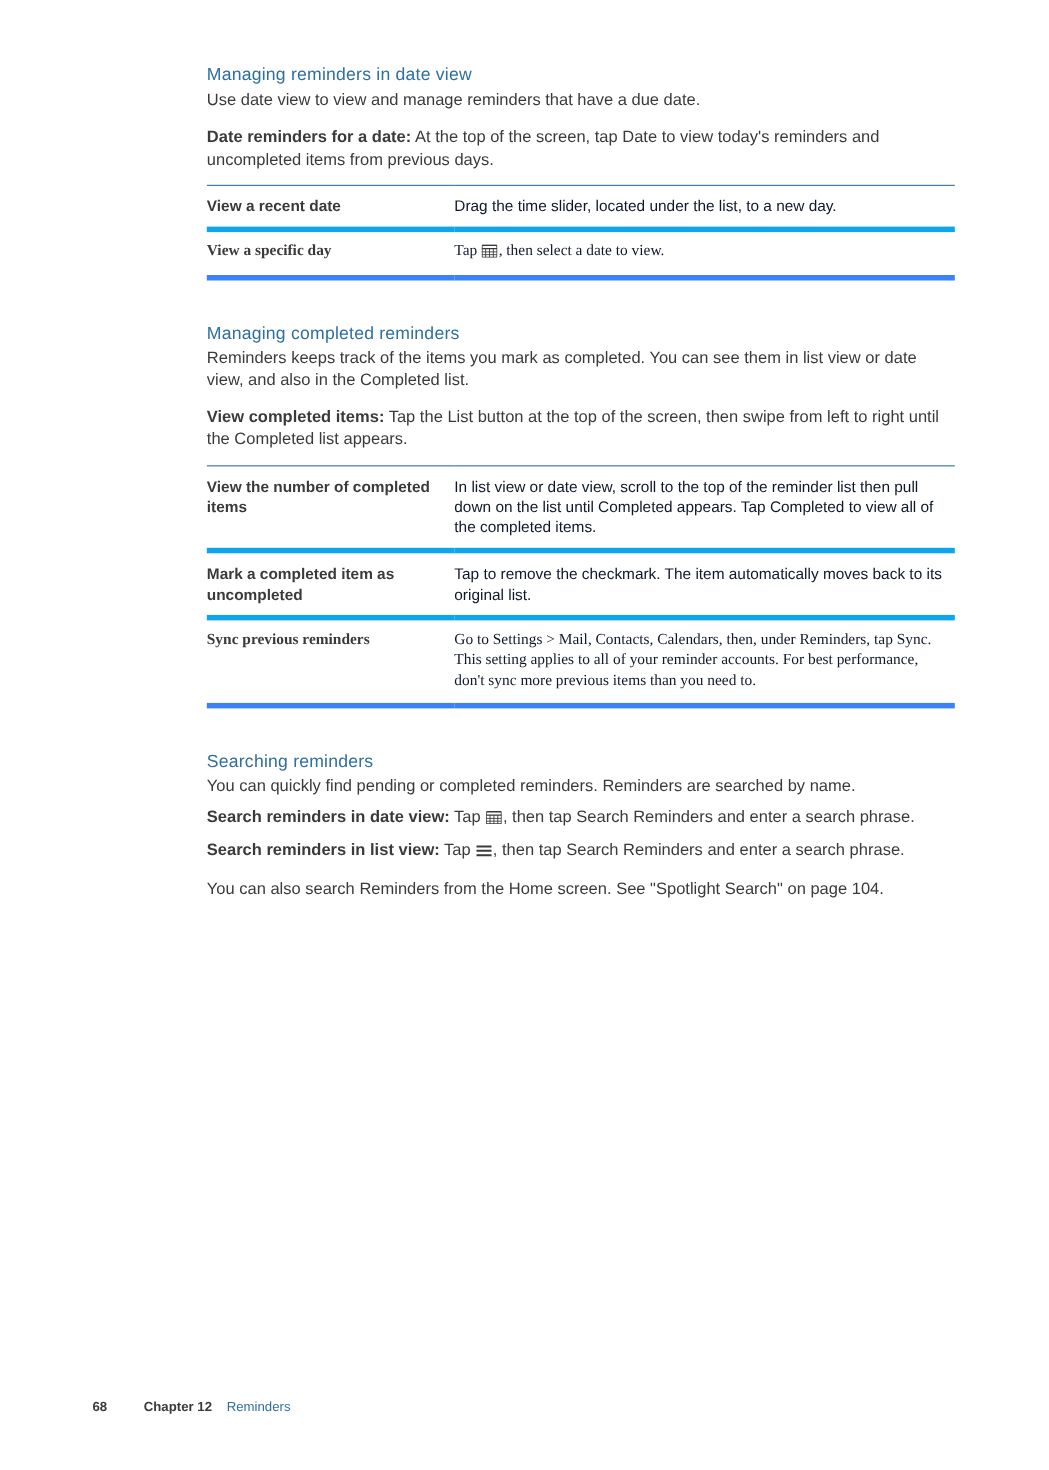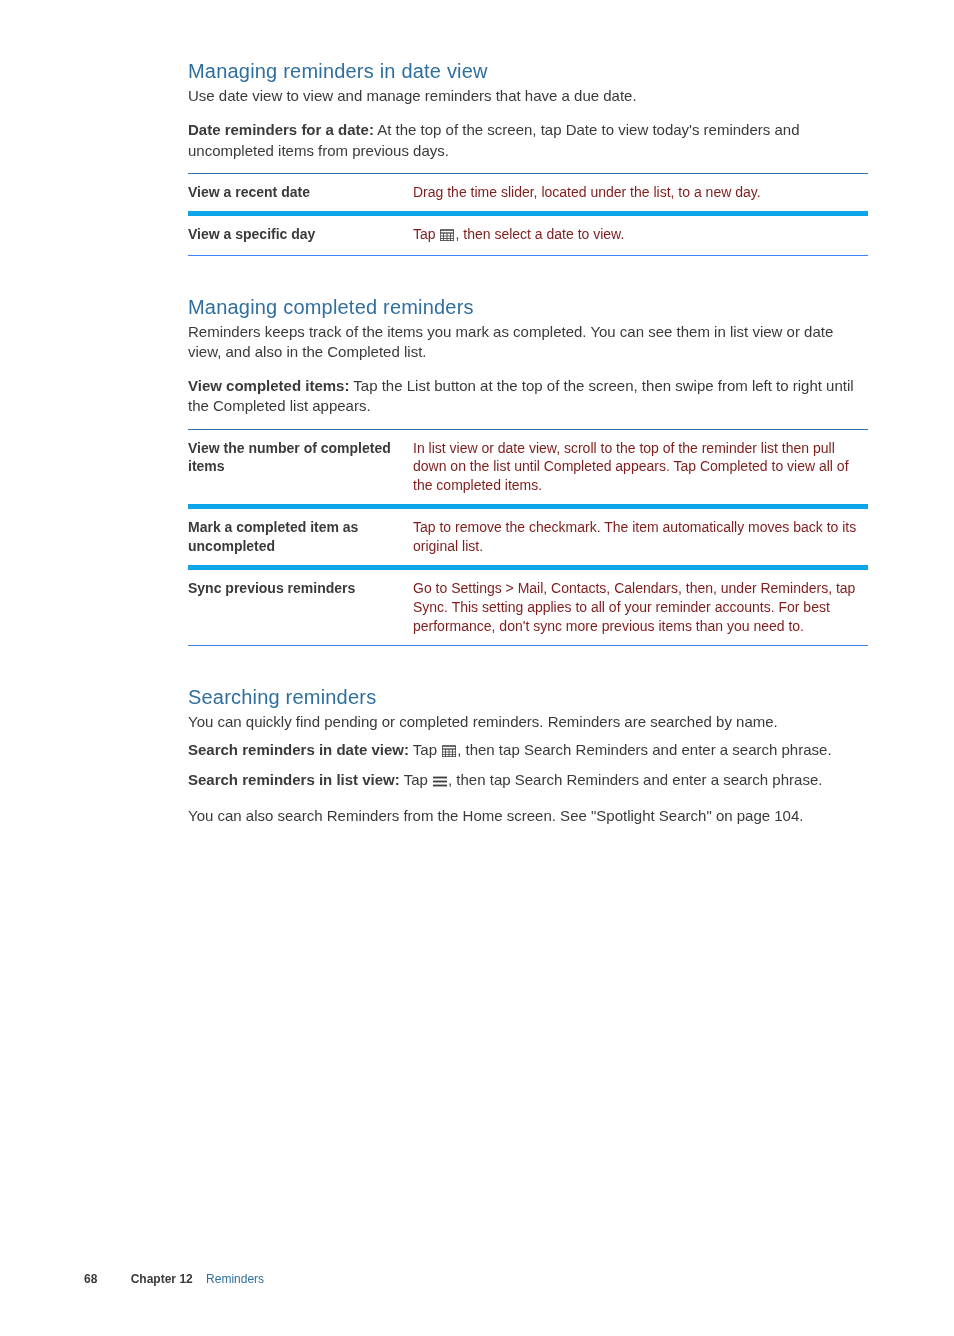--- a/index.html
+++ b/index.html
@@ -10,21 +10,21 @@
     color: #3a3a3a;
     position: relative;
   }
   .page {
     padding: 60px 86px 0 188px;
     width: 954px;
   }
   h2.section {
     color: #2f6f9f;
     font-weight: 400;
-    font-size: 20px;
+    font-size: 16px;
     letter-spacing: 0.2px;
     margin-top: 0;
     margin-bottom: 3px;
   }
   .section-block { margin-bottom: 40px; }
   p.body {
     font-size: 15px;
     line-height: 1.35;
     color: #3a3a3a;
     margin-bottom: 14px;
@@ -43,32 +43,33 @@
     margin-bottom: 6px;
   }
   table.info td {
     border-top: 1px solid #2f6f9f;
     border-bottom: 5px solid #0ea5e9;
     padding: 9px 6px 9px 0;
     vertical-align: top;
     line-height: 1.35;
   }
   table.info tr:last-child td {
-    border-bottom: 1px solid #3b82f6;
+    border-bottom: 5px solid #3b82f6;
+    font-family: Liberation Serif, serif;
   }
   table.info tr + tr td {
     border-top: 1px solid #b9c9d4;
   }
   table.info td.k {
     width: 225px;
     font-weight: 600;
     color: #3a3a3a;
     padding-right: 14px;
   }
-  table.info td.v { color: #7f1d1d; }
+  table.info td.v { color: #0f172a; }
   .icon-inline {
     display: inline-block;
     vertical-align: -2px;
     margin: 0 1px;
   }
   .footer {
     position: absolute;
     left: 0;
     bottom: 50px;
     width: 818px;

